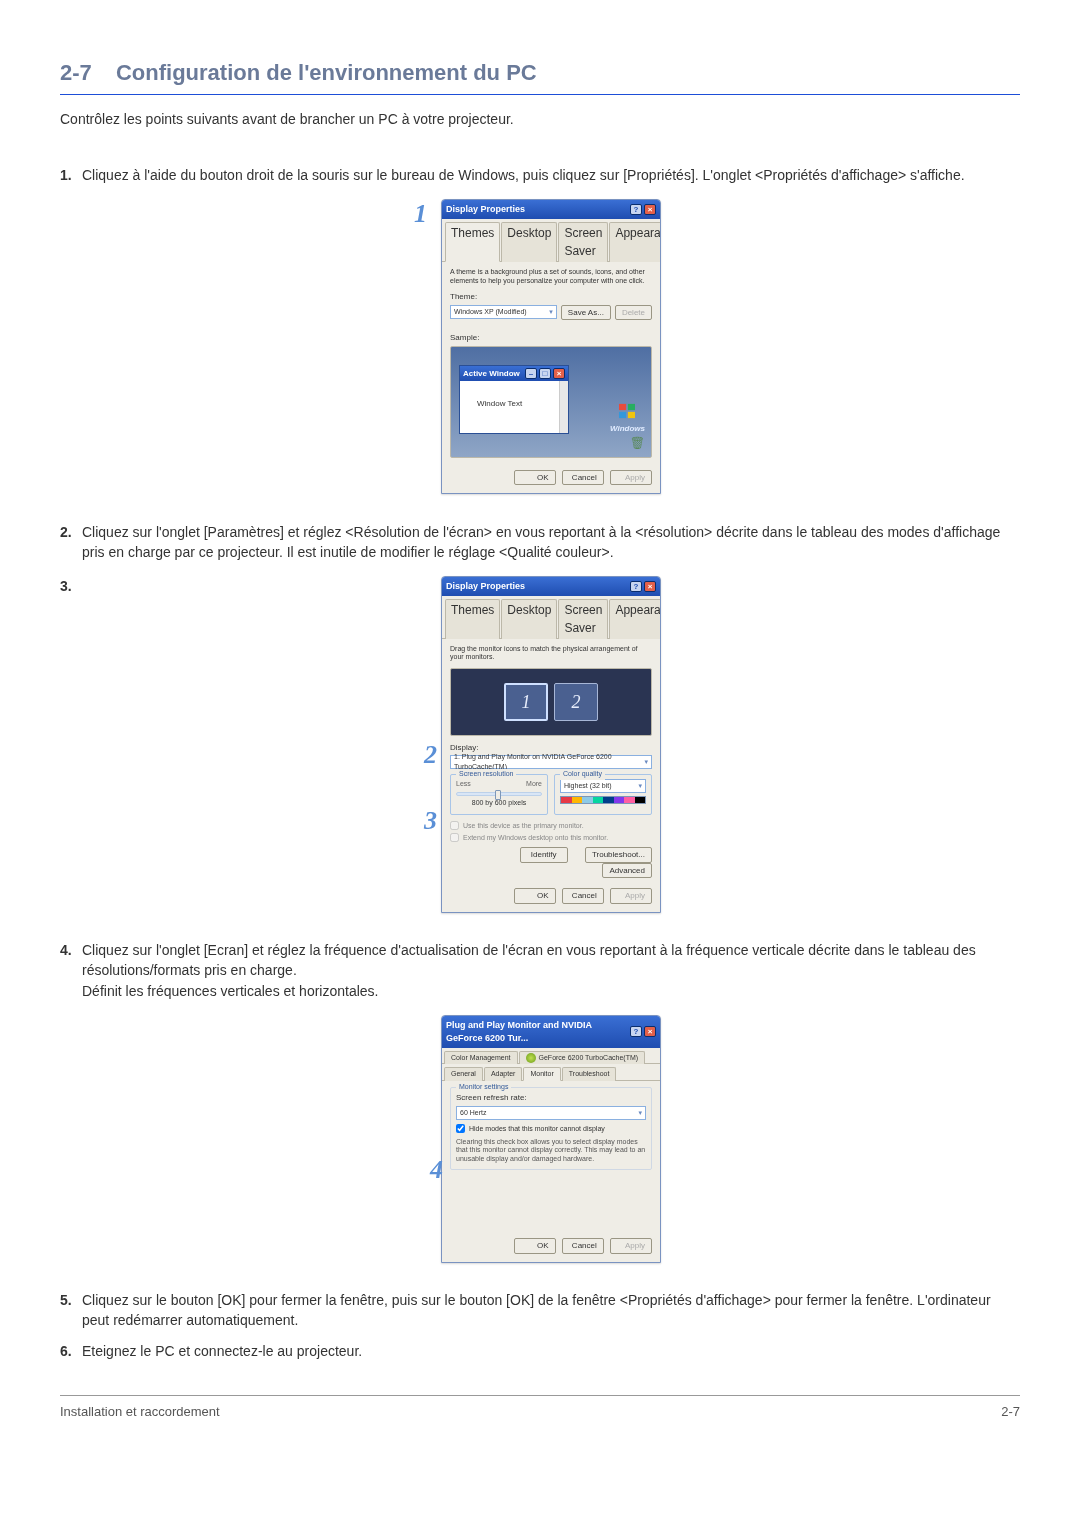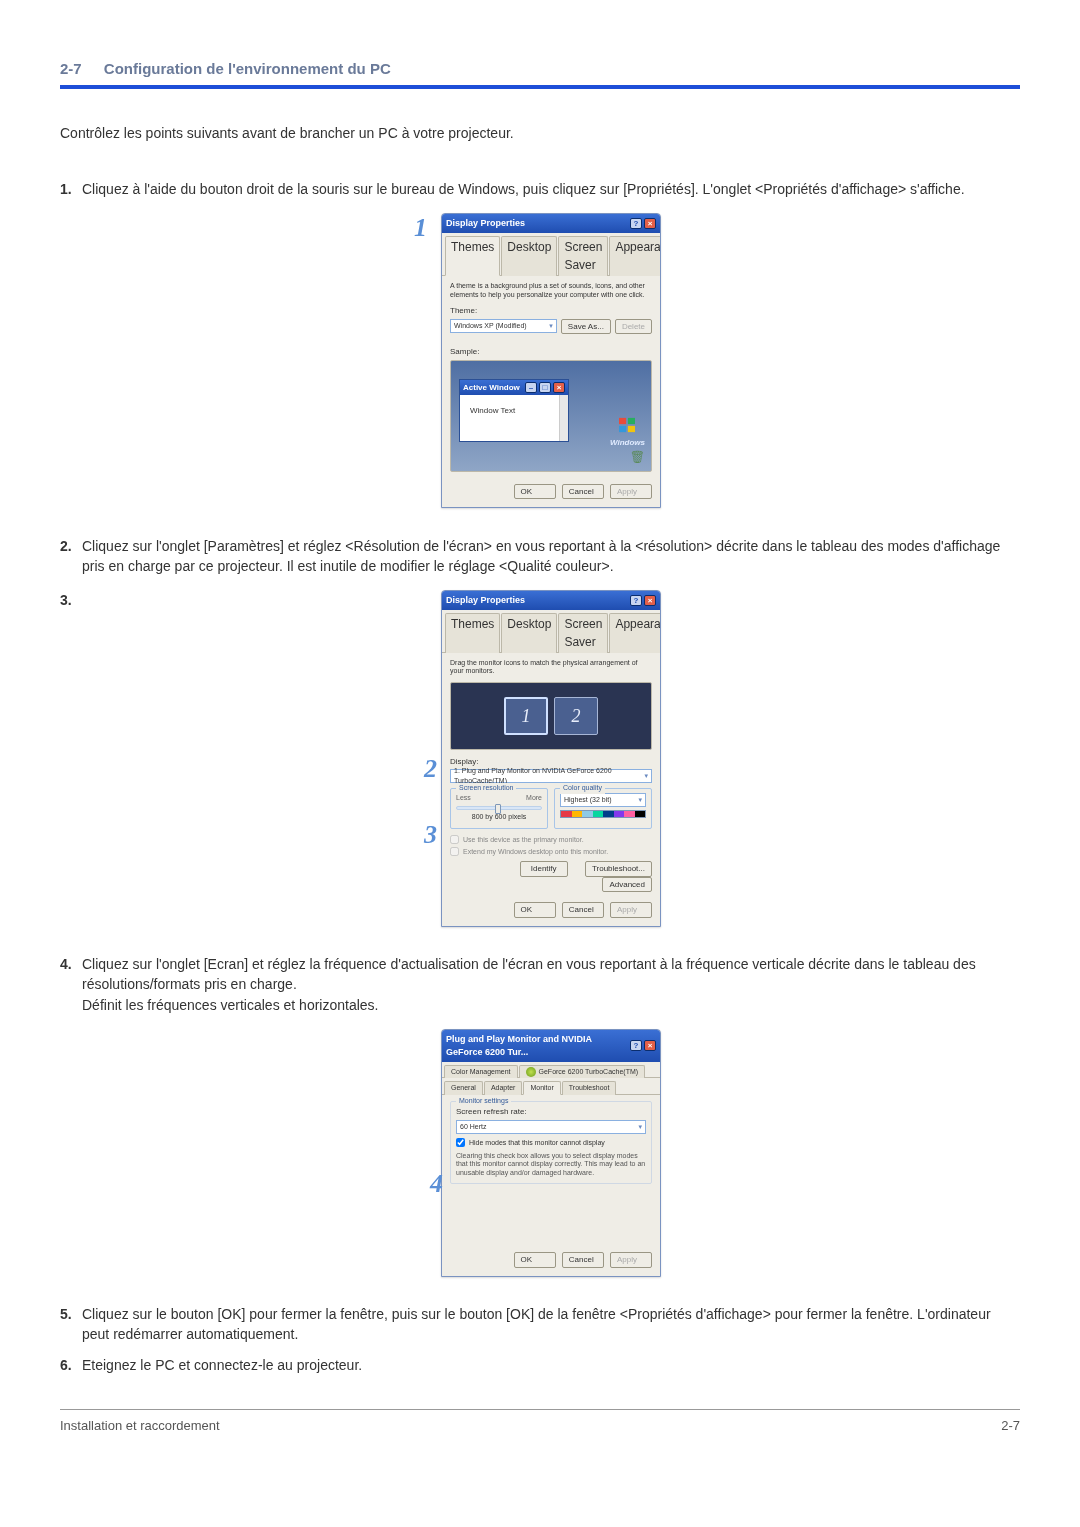--- a/index.html
+++ b/index.html
@@ -5,26 +5,26 @@
   * { margin: 0; padding: 0; box-sizing: border-box; }
   body {
     font-family: Arial, Helvetica, sans-serif;
     background: #fff;
     width: 1080px;
     padding: 60px 60px 30px 60px;
     color: #333;
     font-size: 14px;
   }
   .heading {
-    font-size: 15px;
+    font-size: 22px;
     font-weight: bold;
     color: #6a7a99;
     padding-bottom: 8px;
-    border-bottom: 4px solid #1d4ed8;
-    margin-bottom: 36px;
+    border-bottom: 1px solid #1d4ed8;
+    margin-bottom: 16px;
   }
   .heading .num { margin-right: 18px; }
   .intro { margin-bottom: 38px; color: #333; }
   ol.steps { list-style: none; counter-reset: stepn; padding-left: 22px; }
   ol.steps > li { counter-increment: stepn; position: relative; margin-bottom: 10px; line-height: 1.45; }
   ol.steps > li::before {
     content: counter(stepn) ".";
     font-weight: bold;
     position: absolute;
     left: -22px;
@@ -102,34 +102,34 @@
   }
   .active-win {
     position: absolute; top: 18px; left: 8px; width: 110px;
     border: 1px solid #2a4f95; background: #fff; font-size: 8px;
   }
   .active-win .awbar {
     background: linear-gradient(#3a6fd4, #1f4db0); color: #fff;
     font-weight: bold; padding: 2px 3px; display: flex;
     justify-content: space-between; align-items: center;
   }
-  .active-win .awbody { height: 46px; padding: 10px; position: relative; }
+  .active-win .awbody { height: 52px; padding: 17px; position: relative; }
   .active-win .awbody .scroll {
     position: absolute; right: 0; top: 0; width: 9px; height: 100%;
     background: #e8e8e8; border-left: 1px solid #ccc;
   }
   .winlogo {
     position: absolute; right: 6px; bottom: 22px; color: #f6a62a;
     font-size: 10px; text-align: center;
   }
   .winlogo svg { width: 18px; height: 16px; }
   .winlogo .txt { font-style: italic; font-weight: bold; font-size: 8px; color: #e0ebff; }
   .recycle { position: absolute; right: 6px; bottom: 4px; font-size: 12px; color: #5a8a5a; }
   .dlg-btns { text-align: right; padding-top: 4px; }
-  .dlg-btns .winbtn { margin-left: 4px; min-width: 42px; text-align: left; display: inline-block; }
+  .dlg-btns .winbtn { margin-left: 4px; min-width: 42px; text-align: right; display: inline-block; }
   .monitor-area {
     background: #2a3452; height: 68px; border: 1px solid #bcb8a9;
     border-radius: 2px; margin-bottom: 6px; display: flex;
     align-items: center; justify-content: center; gap: 6px;
   }
   .mon {
     width: 44px; height: 38px; border: 1px solid #a7b6d6; border-radius: 2px;
     background: #4a6090; display: flex; align-items: center; justify-content: center;
     color: #e8eefc; font-family: Georgia, serif; font-style: italic; font-size: 18px;
   }

